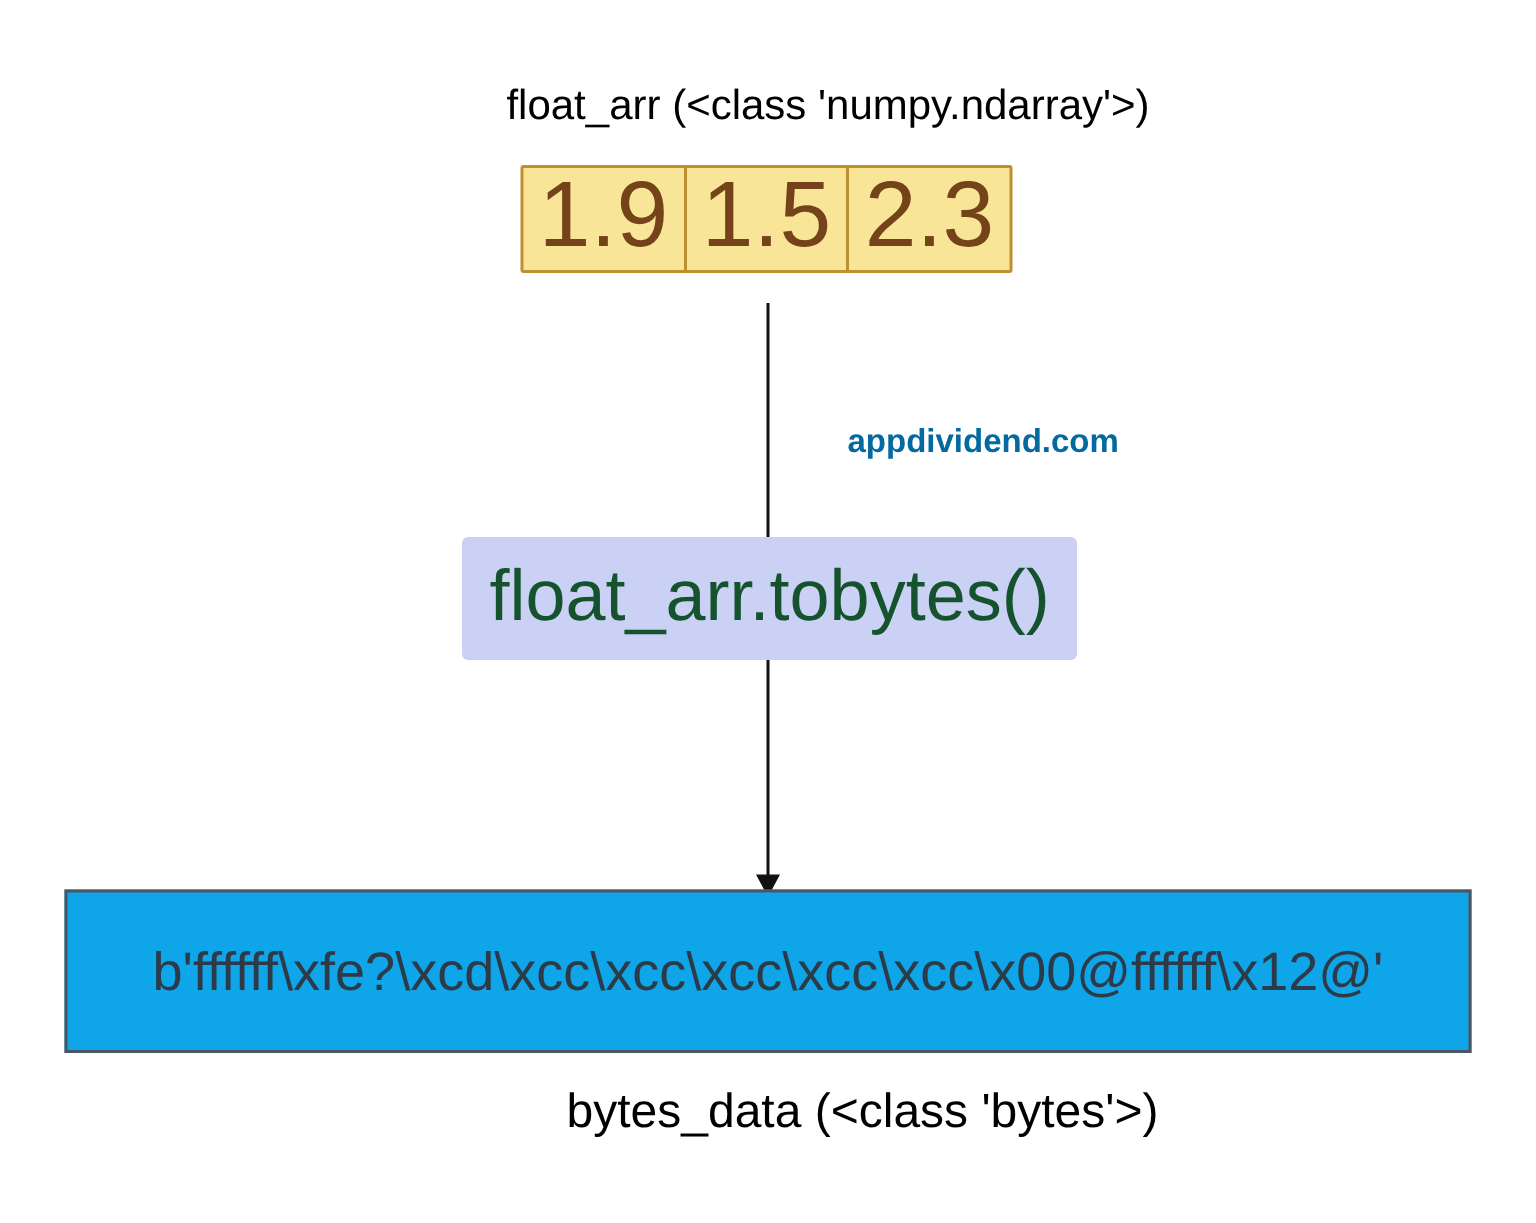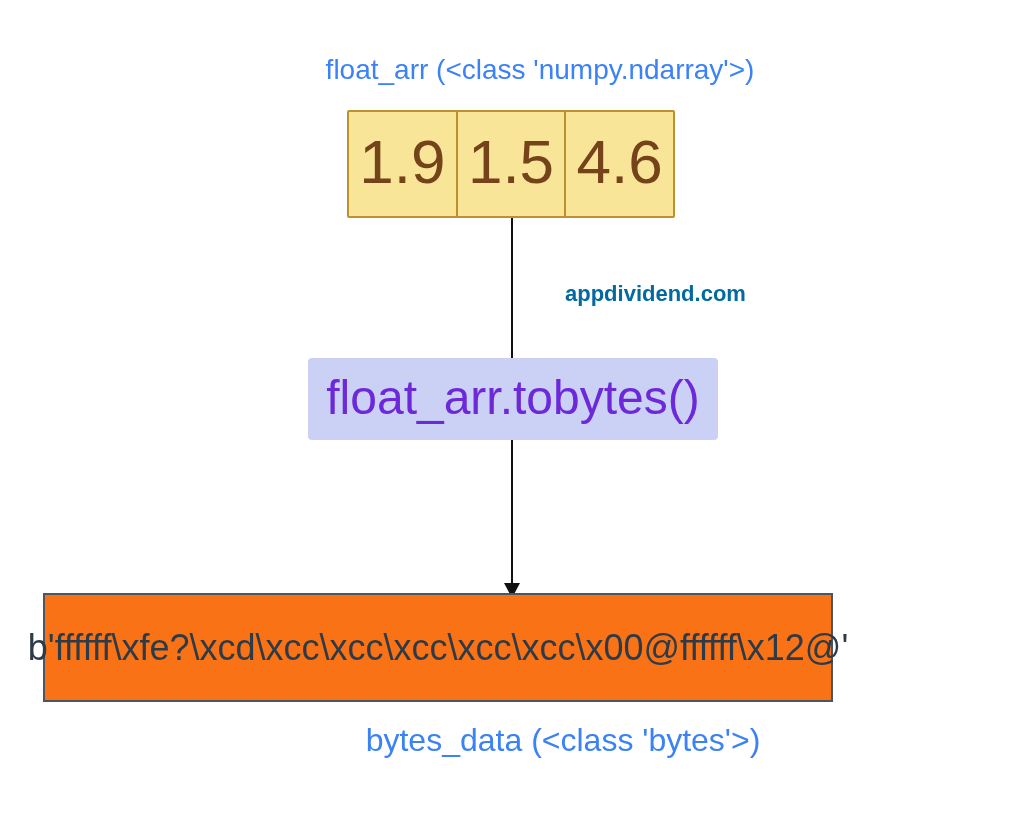--- a/index.html
+++ b/index.html
@@ -13,31 +13,32 @@
     height: 815px;
     background: #ffffff;
     font-family: "Liberation Sans", "DejaVu Sans", sans-serif;
     overflow: hidden;
   }
 
   
   .var-label {
     position: absolute;
     transform: translateX(-50%);
-    color: #3b82f6;
+    color: #000000;
     white-space: nowrap;
+    margin-left: 12px;
   }
   .var-label.top    { left: 540px; top: 54px;  font-size: 28px; }
   .var-label.bottom { left: 563px; top: 722px; font-size: 32px; }
 
   
   .np-array {
     position: absolute;
     left: 347px; top: 110px;
-    width: 328px; height: 108px;
+    width: 328px; height: 72px;
     display: flex;
     box-sizing: border-box;
     border: 2px solid #BE9030;
     border-radius: 2px;
     background: #F8E598;
     z-index: 2;
   }
   .np-cell {
     flex: 1 1 0;
     display: flex;
@@ -88,32 +89,32 @@
     width: 410px; height: 82px;
     background: #CBD1F5;
     border-radius: 4px;
     display: flex;
     align-items: center;
     justify-content: center;
     z-index: 2;
   }
   .op-box .op-text {
     font-size: 48px;
-    color: #6d28d9;
+    color: #14532d;
     white-space: nowrap;
     padding-bottom: 4px;
   }
 
   
   .bytes-box {
     position: absolute;
     left: 43px; top: 593px;
-    width: 790px; height: 109px;
+    width: 938px; height: 109px;
     box-sizing: border-box;
-    background: #f97316;
+    background: #0ea5e9;
     border: 2px solid #4A5763;
     display: flex;
     align-items: center;
     justify-content: center;
     z-index: 2;
   }
   .bytes-box .bytes-text {
     font-size: 36px;
     color: #2D3A48;
     white-space: nowrap;
@@ -122,21 +123,21 @@
 </head>
 <body>
 
 <div class="canvas">
 
   <div class="var-label top">float_arr (&lt;class 'numpy.ndarray'&gt;)</div>
 
   <div class="np-array">
     <div class="np-cell">1.9</div>
     <div class="np-cell">1.5</div>
-    <div class="np-cell">4.6</div>
+    <div class="np-cell">2.3</div>
   </div>
 
   <div class="connector-line"></div>
   <div class="arrowhead"></div>
 
   <div class="watermark">appdividend.com</div>
 
   <div class="op-box">
     <span class="op-text">float_arr.tobytes()</span>
   </div>

